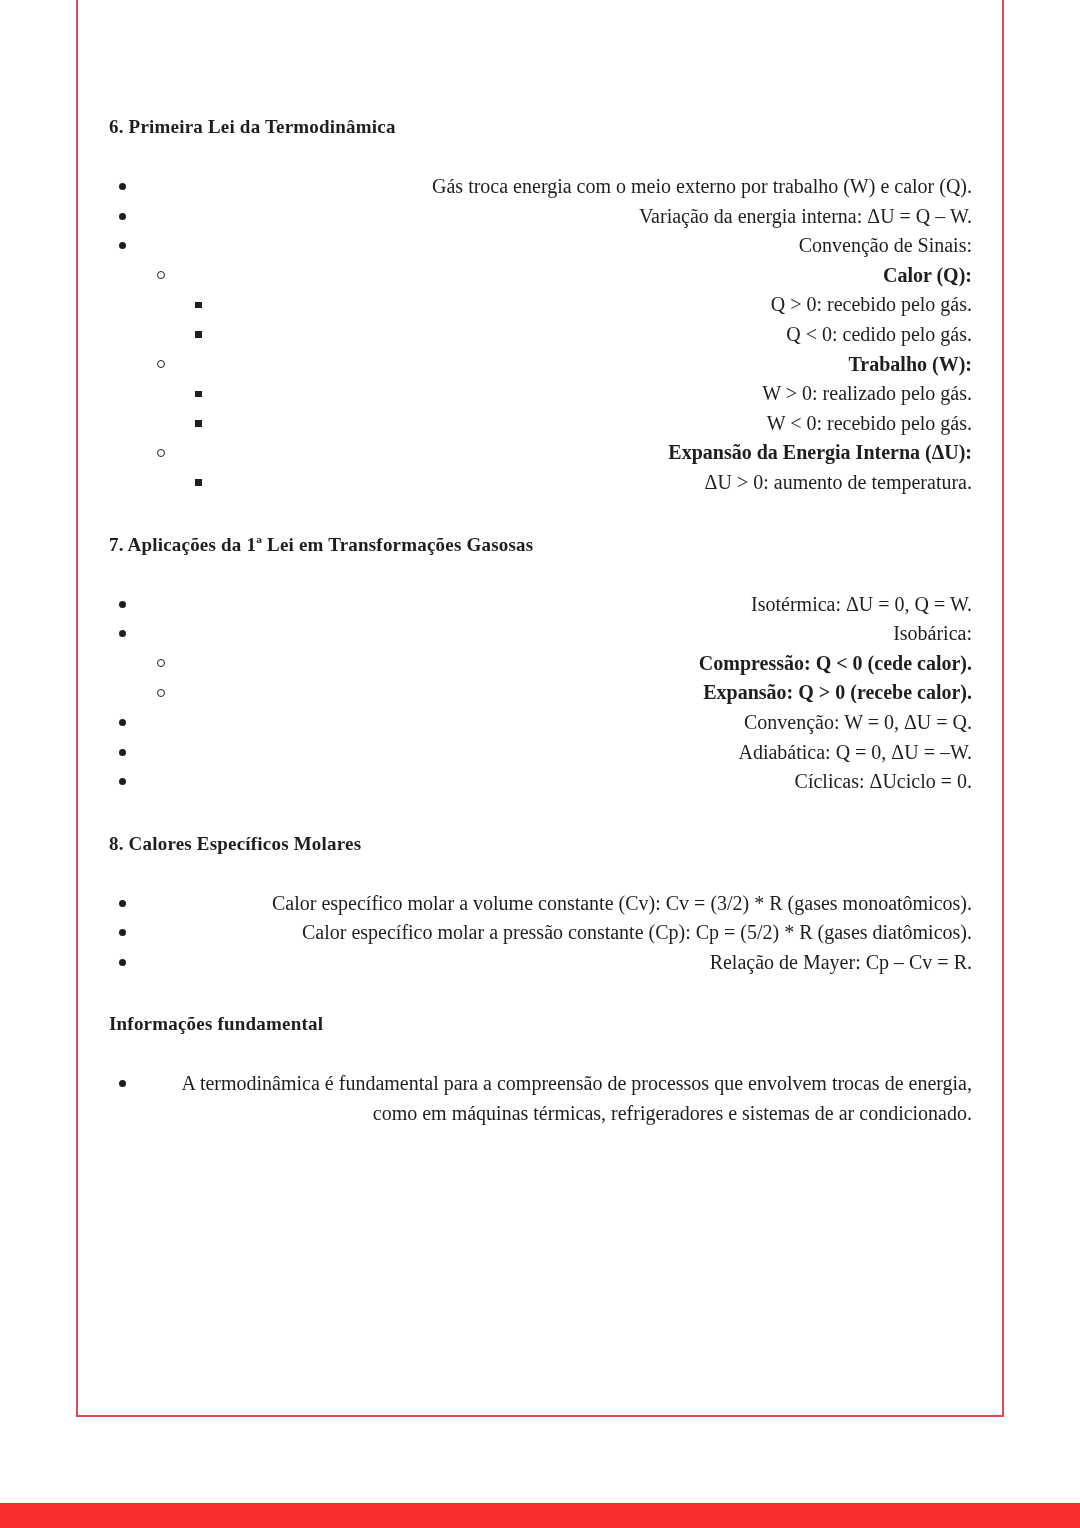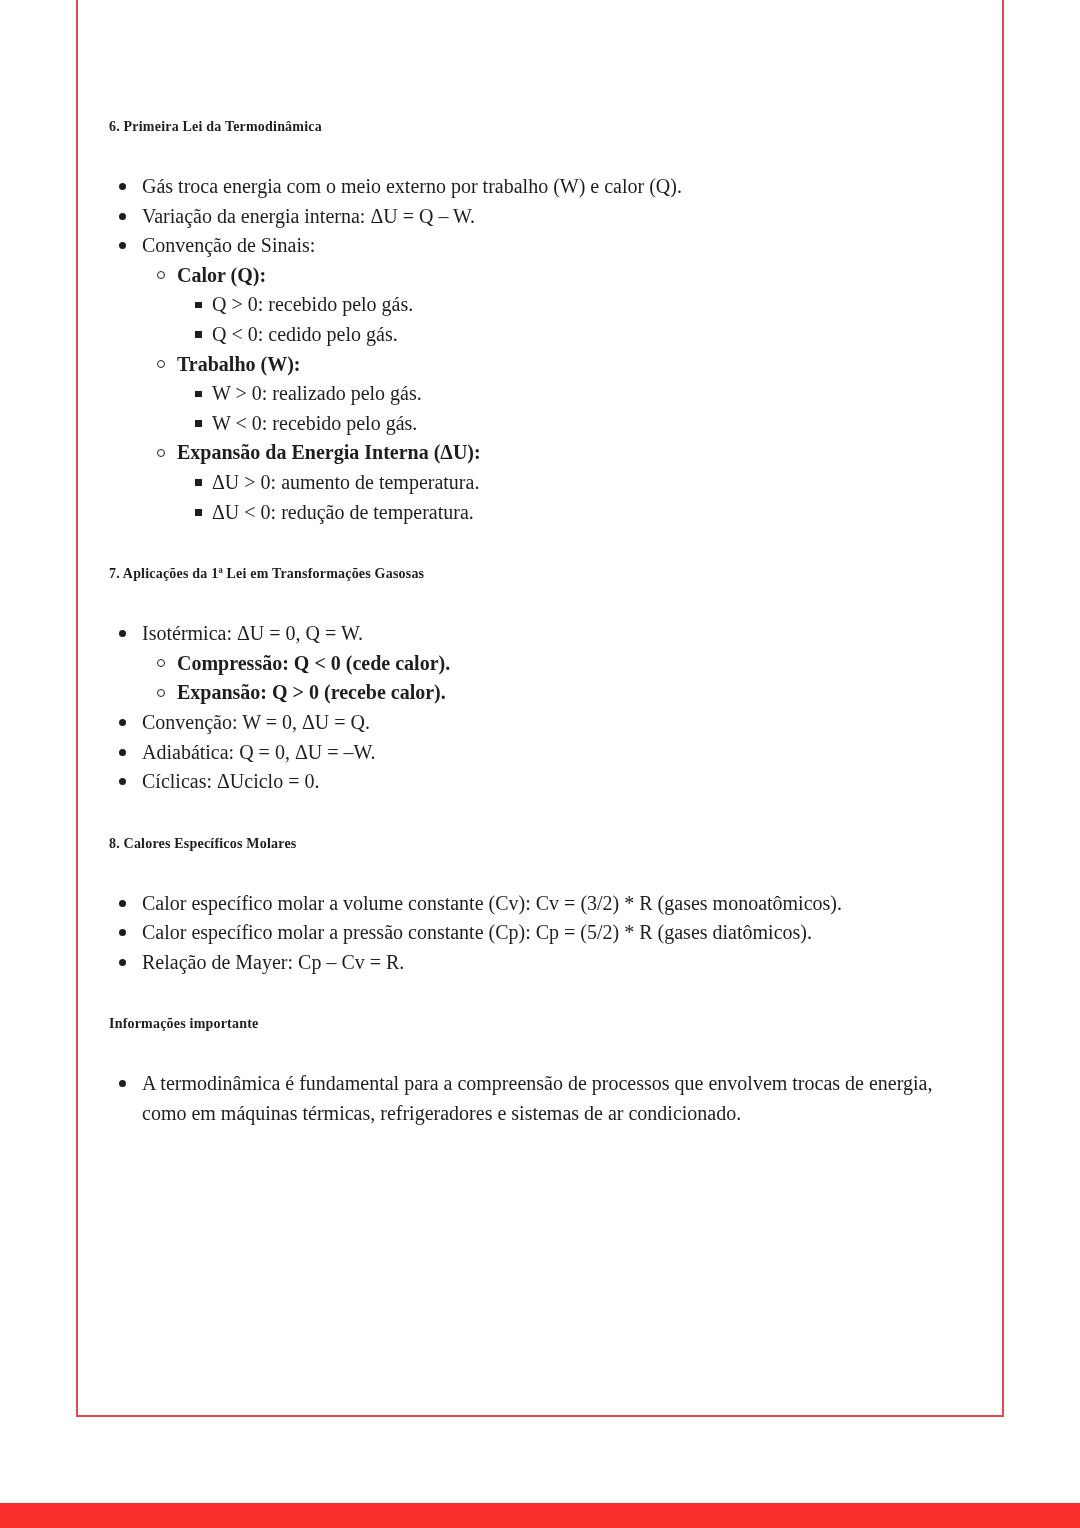--- a/index.html
+++ b/index.html
@@ -17,33 +17,33 @@
     height: 1423px;
     border: 2px solid #e04a51;
     background: #ffffff;
   }
   .content {
     position: absolute;
     left: 0; top: 0; right: 0;
     padding: 116px 30px 0 31px;
   }
   .heading {
-    font-size: 14px;
+    font-size: 19px;
     line-height: 30px;
     font-weight: bold;
     letter-spacing: 0.2px;
     margin: 32px 0 30px 0;
   }
   .heading.first { margin-top: 0; }
   .li {
     position: relative;
     font-size: 20px;
     line-height: 29.6px;
   }
-  .li .txt { display: block; }
+  .li .txt { display: block; text-align: right; }
   .l1 { padding-left: 33px; }
   .l2 { padding-left: 68px; font-weight: bold; }
   .l3 { padding-left: 103px; font-family: Liberation Serif, serif; }
   .mk { position: absolute; display: block; }
   .mk1 {
     left: 10px; top: 11px;
     width: 7px; height: 7px;
     border-radius: 50%;
     background: #1f1e1d;
   }
@@ -111,31 +111,31 @@
           <span class="txt">W &lt; 0: recebido pelo gás.</span>
         </div>
       <div class="li l2">
           <span class="mk mk2"></span>
           <span class="txt">Expansão da Energia Interna (ΔU):</span>
         </div>
       <div class="li l3">
           <span class="mk mk3"></span>
           <span class="txt">ΔU &gt; 0: aumento de temperatura.</span>
         </div>
-      <div class="li l3">
-          <span class="mk mk3"></span>
-          <span class="txt">ΔU &lt; 0: redução de temperatura.</span>
-        </div>
     </div>
 
     <h2 class="heading">7. Aplicações da 1ª Lei em Transformações Gasosas</h2>
     <div>
       <div class="li l1">
           <span class="mk mk1"></span>
           <span class="txt">Isotérmica: ΔU = 0, Q = W.</span>
+        </div>
+      <div class="li l1">
+          <span class="mk mk1"></span>
+          <span class="txt">Isobárica:</span>
         </div>
       <div class="li l2">
           <span class="mk mk2"></span>
           <span class="txt">Compressão: Q &lt; 0 (cede calor).</span>
         </div>
       <div class="li l2">
           <span class="mk mk2"></span>
           <span class="txt">Expansão: Q &gt; 0 (recebe calor).</span>
         </div>
       <div class="li l1">
@@ -161,21 +161,21 @@
       <div class="li l1">
           <span class="mk mk1"></span>
           <span class="txt">Calor específico molar a pressão constante (Cp): Cp = (5/2) * R (gases diatômicos).</span>
         </div>
       <div class="li l1">
           <span class="mk mk1"></span>
           <span class="txt">Relação de Mayer: Cp – Cv = R.</span>
         </div>
     </div>
 
-    <h2 class="heading">Informações importante</h2>
+    <h2 class="heading">Informações fundamental</h2>
     <div>
       <div class="li l1">
           <span class="mk mk1"></span>
           <span class="txt">A termodinâmica é fundamental para a compreensão de processos que envolvem trocas de energia, como em máquinas térmicas, refrigeradores e sistemas de ar condicionado.</span>
         </div>
     </div>
 
   </div>
 </div>
 

